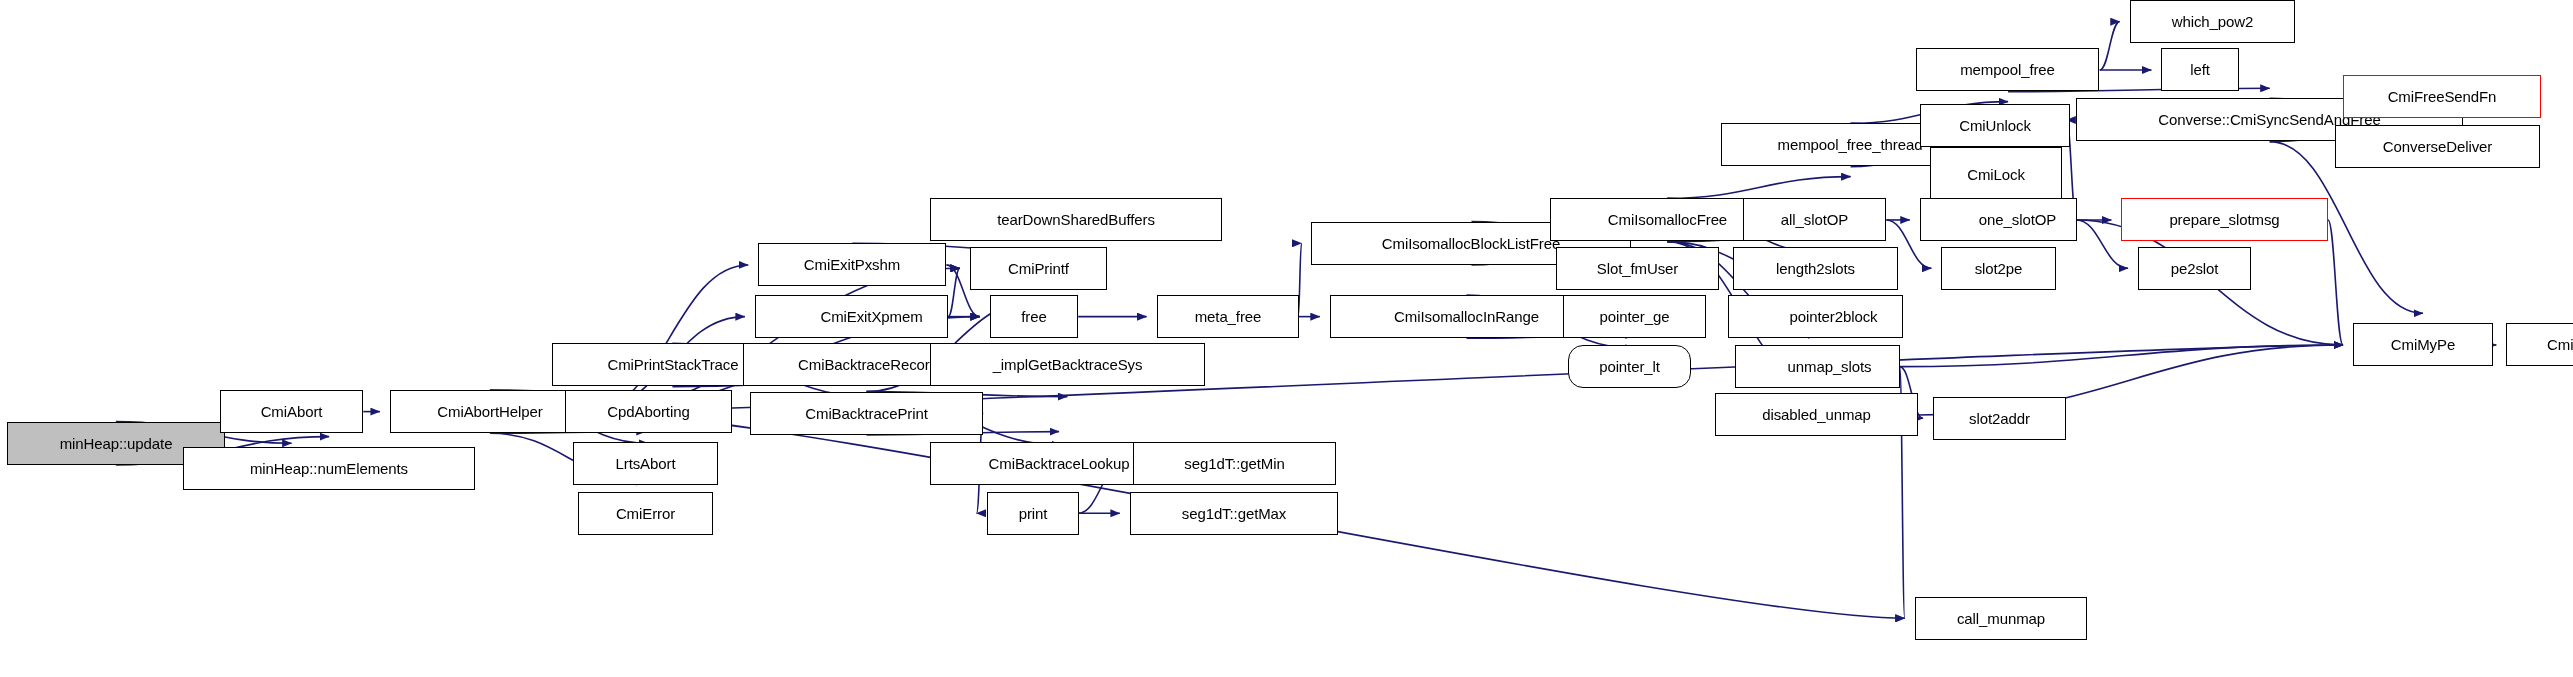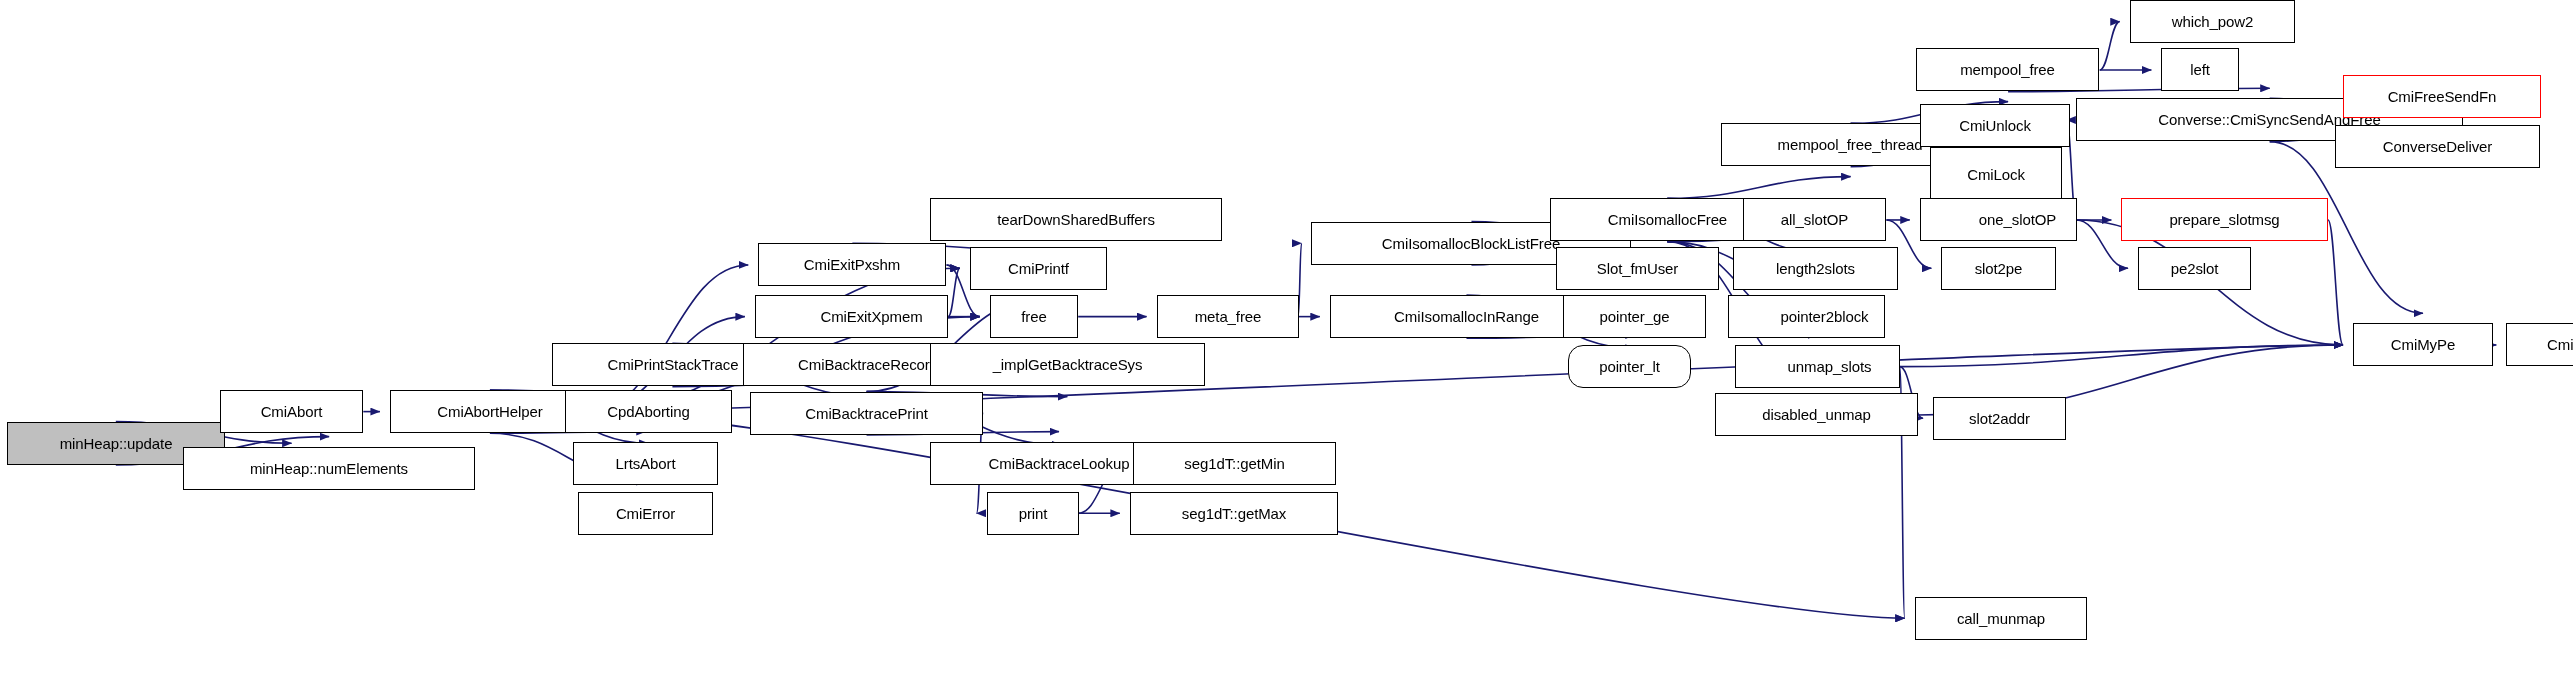--- a/index.html
+++ b/index.html
@@ -186,21 +186,21 @@
     </div>
     <div class="node" style="left: 1721px; top: 123px; width: 258px; height: 43px;">
       <span>mempool_free_thread</span>
     </div>
     <div class="node" style="left: 1743px; top: 198px; width: 143px; height: 43px;">
       <span>all_slotOP</span>
     </div>
     <div class="node" style="left: 1733px; top: 247px; width: 165px; height: 43px;">
       <span>length2slots</span>
     </div>
-    <div class="node" style="left: 1728px; top: 295px; width: 157px; height: 43px; padding-left: 36px;">
+    <div class="node" style="left: 1728px; top: 295px; width: 175px; height: 43px; padding-left: 36px;">
       <span>pointer2block</span>
     </div>
     <div class="node" style="left: 1735px; top: 345px; width: 165px; height: 43px; padding-left: 24px;">
       <span>unmap_slots</span>
     </div>
     <div class="node" style="left: 1715px; top: 393px; width: 203px; height: 43px;">
       <span>disabled_unmap</span>
     </div>
     <div class="node" style="left: 1916px; top: 48px; width: 183px; height: 43px;">
       <span>mempool_free</span>

